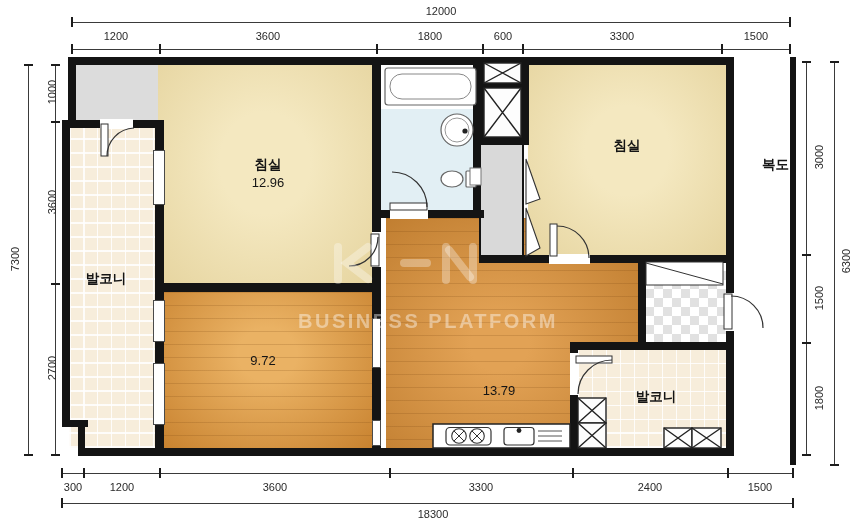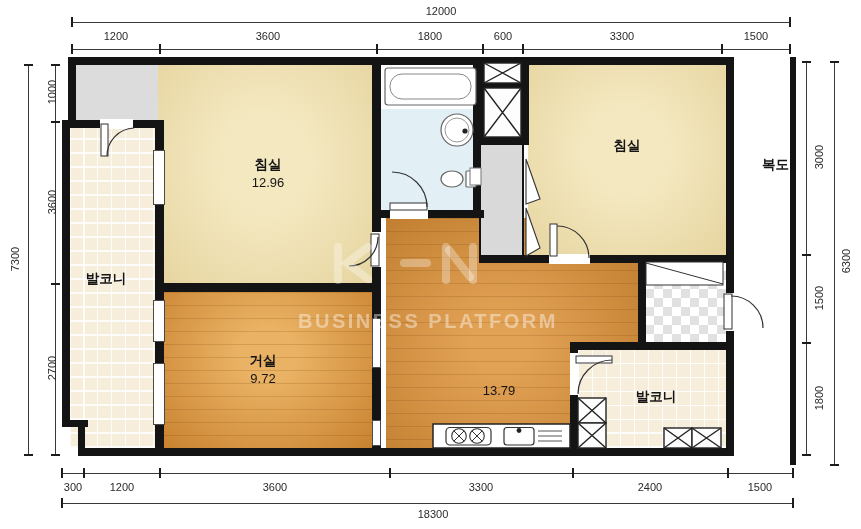--- a/index.html
+++ b/index.html
@@ -238,21 +238,20 @@
   </svg>
 
   <div class="rlabel" style="left:198px;top:156px;width:140px;">
     <div class="kr">침실</div>
     <div class="num">12.96</div>
   </div>
   <div class="rlabel" style="left:557px;top:137px;width:140px;">
     <div class="kr">침실</div>
   </div>
   <div class="rlabel" style="left:193px;top:352px;width:140px;">
-    <div class="kr">거실</div>
     <div class="num">9.72</div>
   </div>
   <div class="rlabel" style="left:429px;top:382px;width:140px;">
     <div class="num">13.79</div>
   </div>
   <div class="rlabel kr" style="left:46px;top:270px;width:120px;">발코니</div>
   <div class="rlabel kr" style="left:596px;top:388px;width:120px;">발코니</div>
   <div class="rlabel kr" style="left:729px;top:156px;width:60px;text-align:right;">복도</div>
 
   <div class="wm-text" style="left:288px;top:294px;width:280px;margin-top:16px;">BUSINESS PLATFORM</div>

